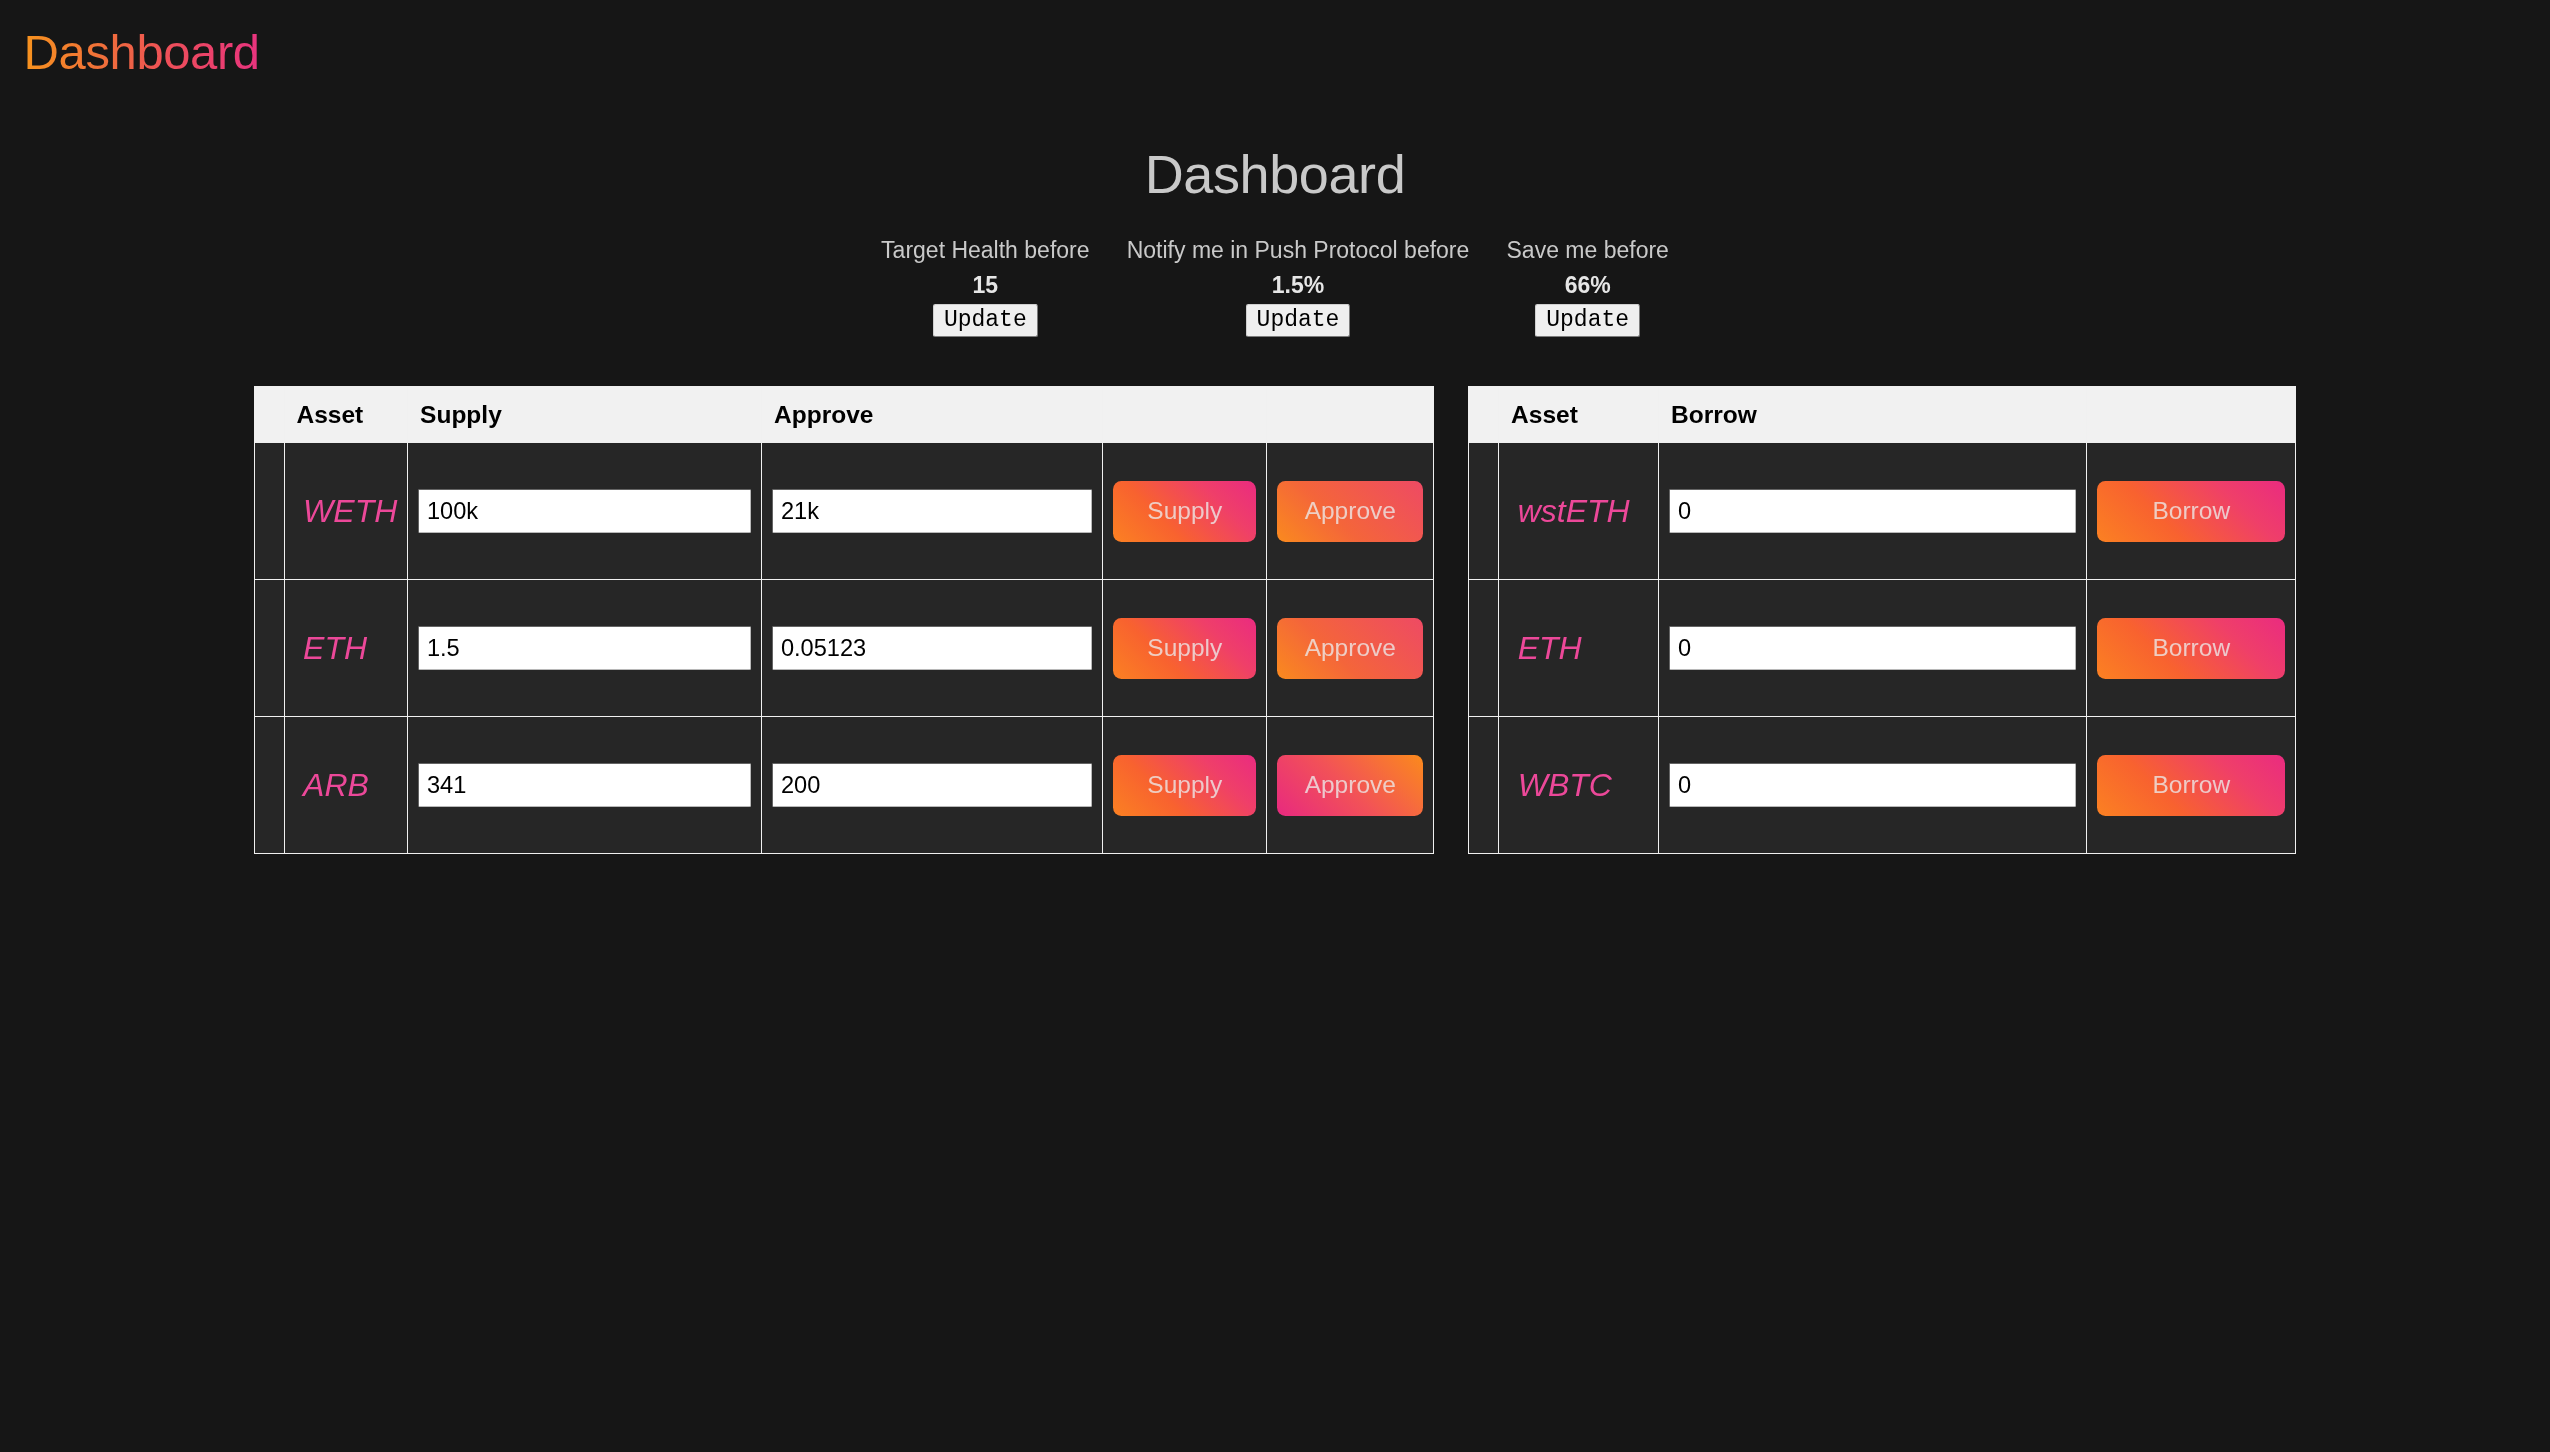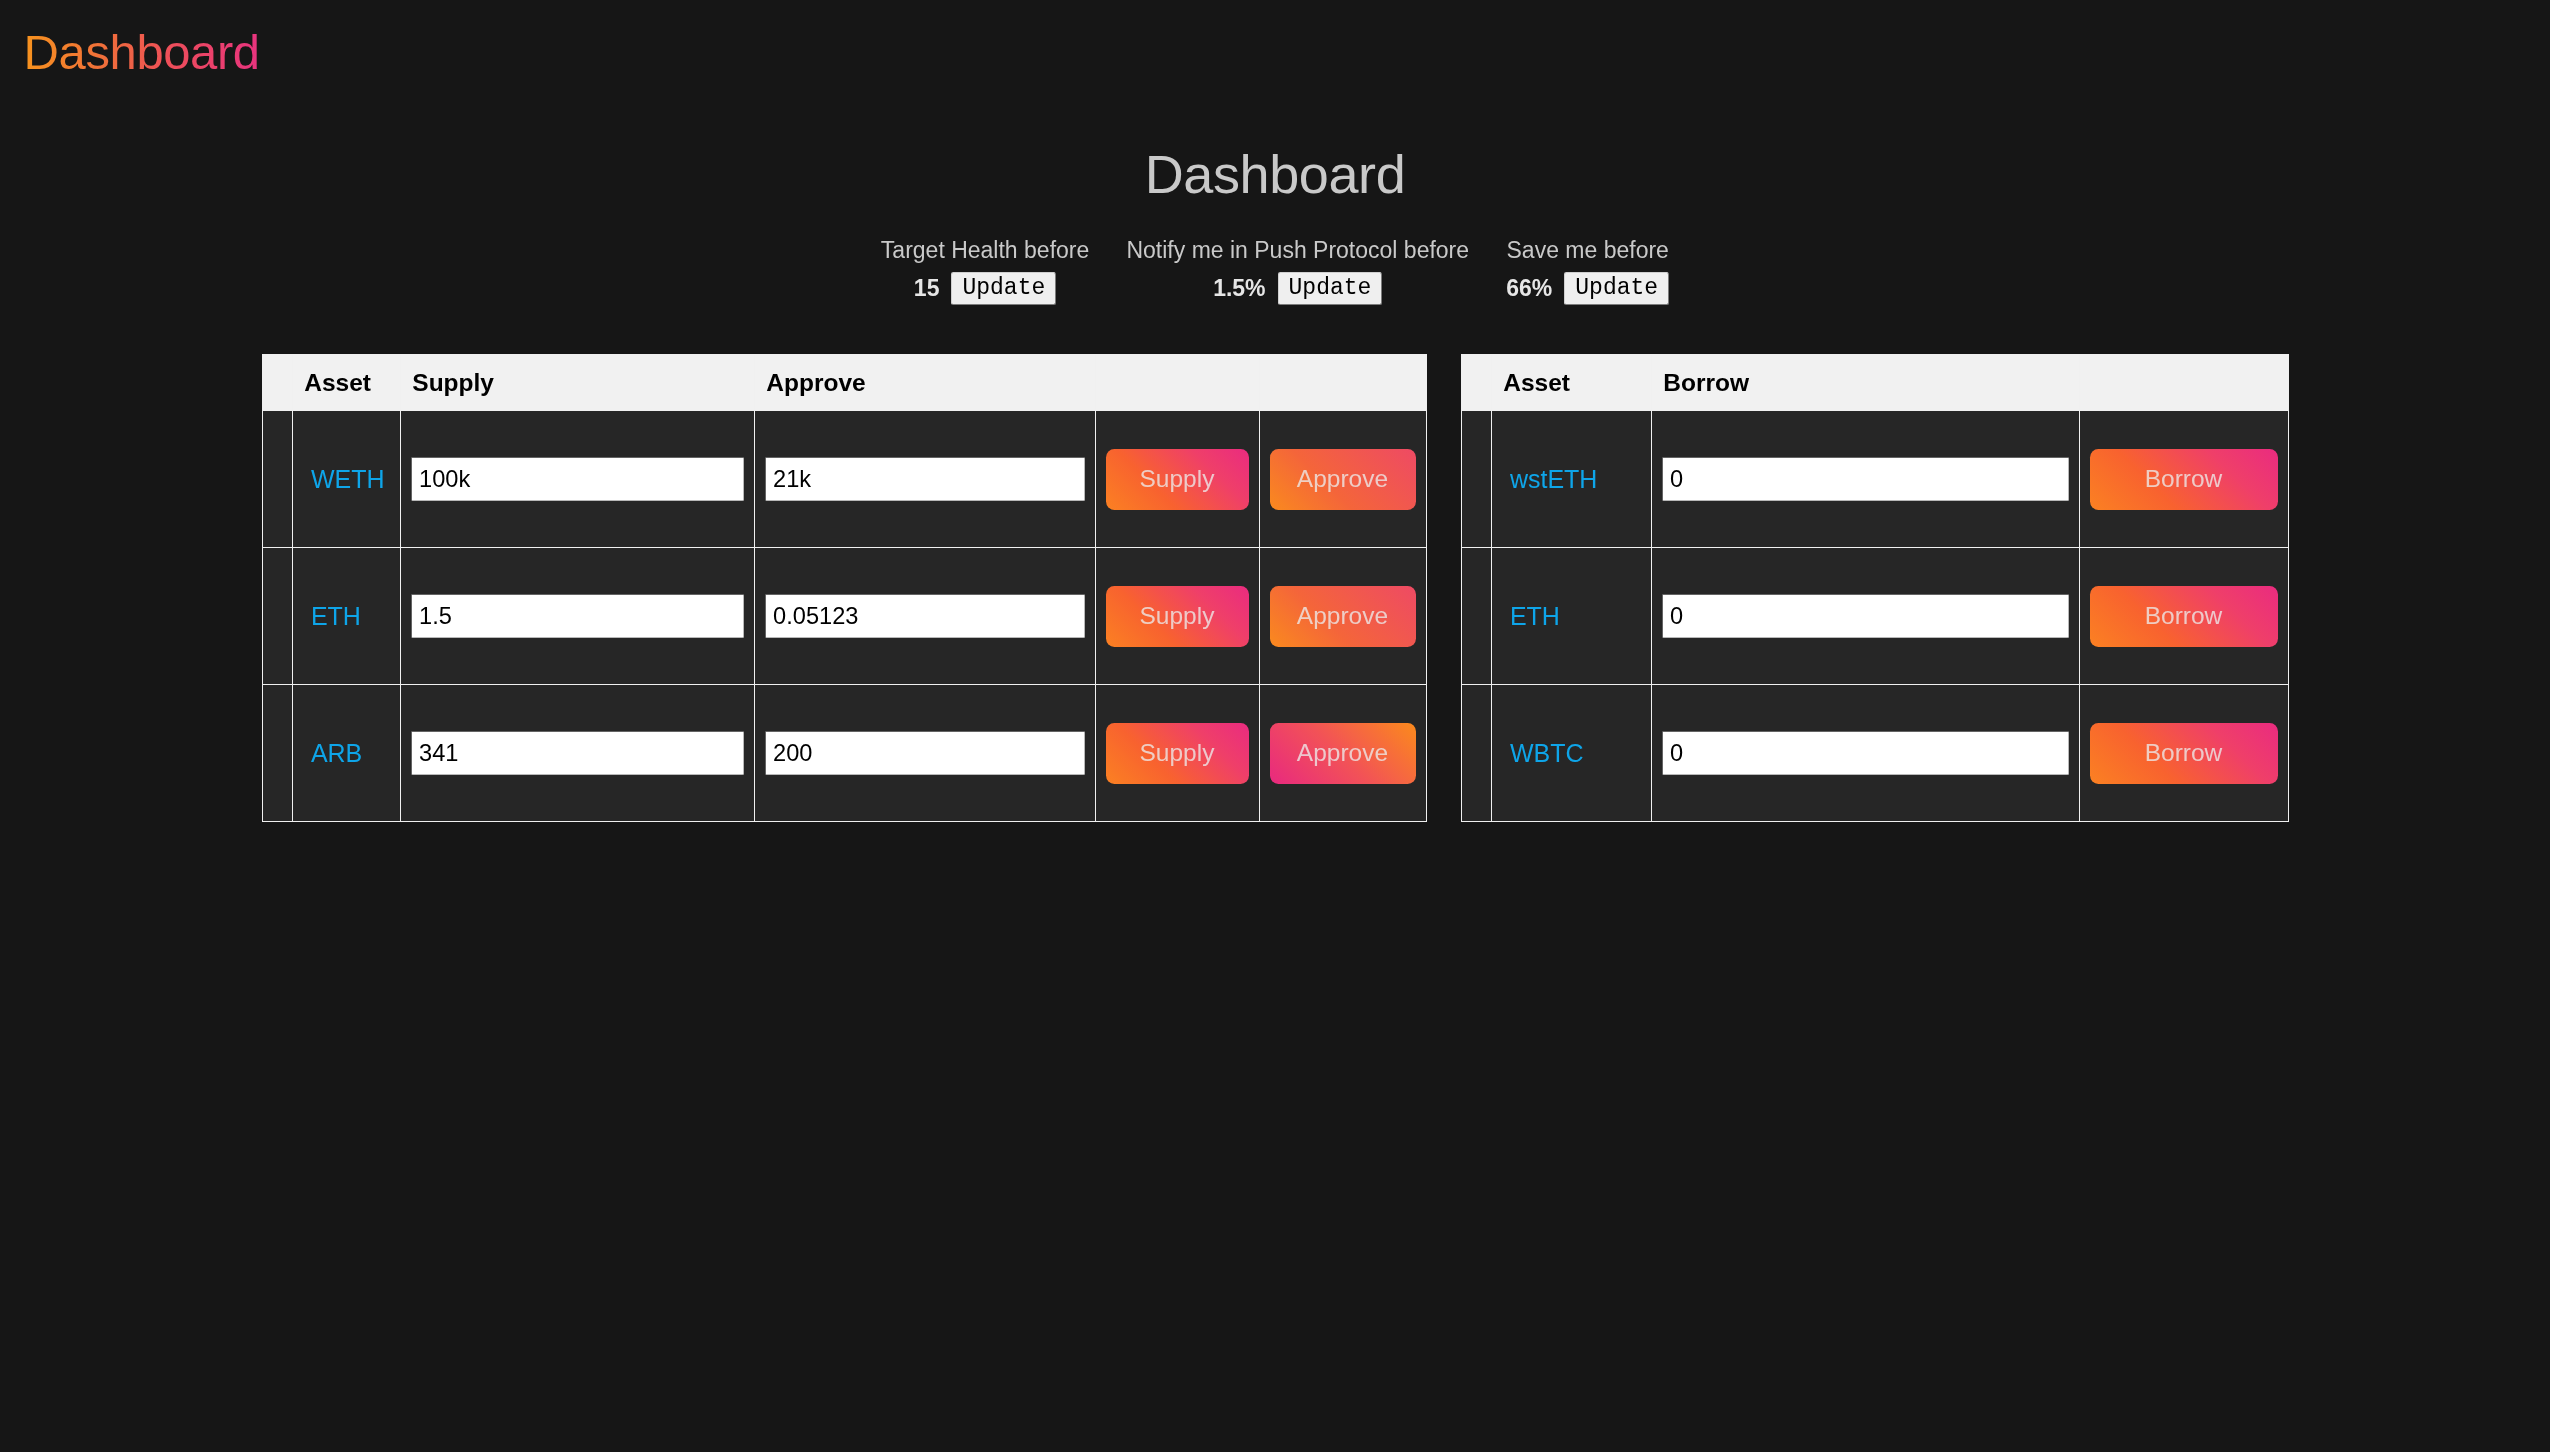--- a/index.html
+++ b/index.html
@@ -90,21 +90,22 @@
   .setting-label {
     color: #c9c9c9;
     font-size: 23px;
     line-height: 1.15;
     margin-bottom: 8.4px;
     white-space: nowrap;
   }
   .setting-row {
     display: flex;
     align-items: center;
-    gap: 12px;
+    gap: 5px;
+    flex-direction: column;
   }
   .setting-value {
     color: #e6e6e6;
     font-size: 23px;
     font-weight: bold;
   }
   .update-btn {
     background: #efefef;
     color: #000;
     border: 1.7px outset #cfcfcf;
@@ -143,24 +144,25 @@
     height: 56px;
     padding: 0 11.8px;
   }
   table.lg tbody td {
     background: #262626;
     height: 137px;
     padding: 0 10px;
   }
   td.spacer-col, th.spacer-col { width: 30px; padding: 0 !important; }
   .asset-name {
-    color: #0ea5e9;
-    font-size: 25px;
+    color: #ec4899;
+    font-size: 32px;
     padding-left: 8.4px;
     white-space: nowrap;
+    font-style: italic;
   }
   .num-input {
     background: #ffffff;
     color: #000;
     border: 1.7px inset #b8b8b8;
     border-radius: 1.7px;
     font-size: 23.6px;
     font-family: "Liberation Sans", sans-serif;
     height: 44px;
     width: 100%;

